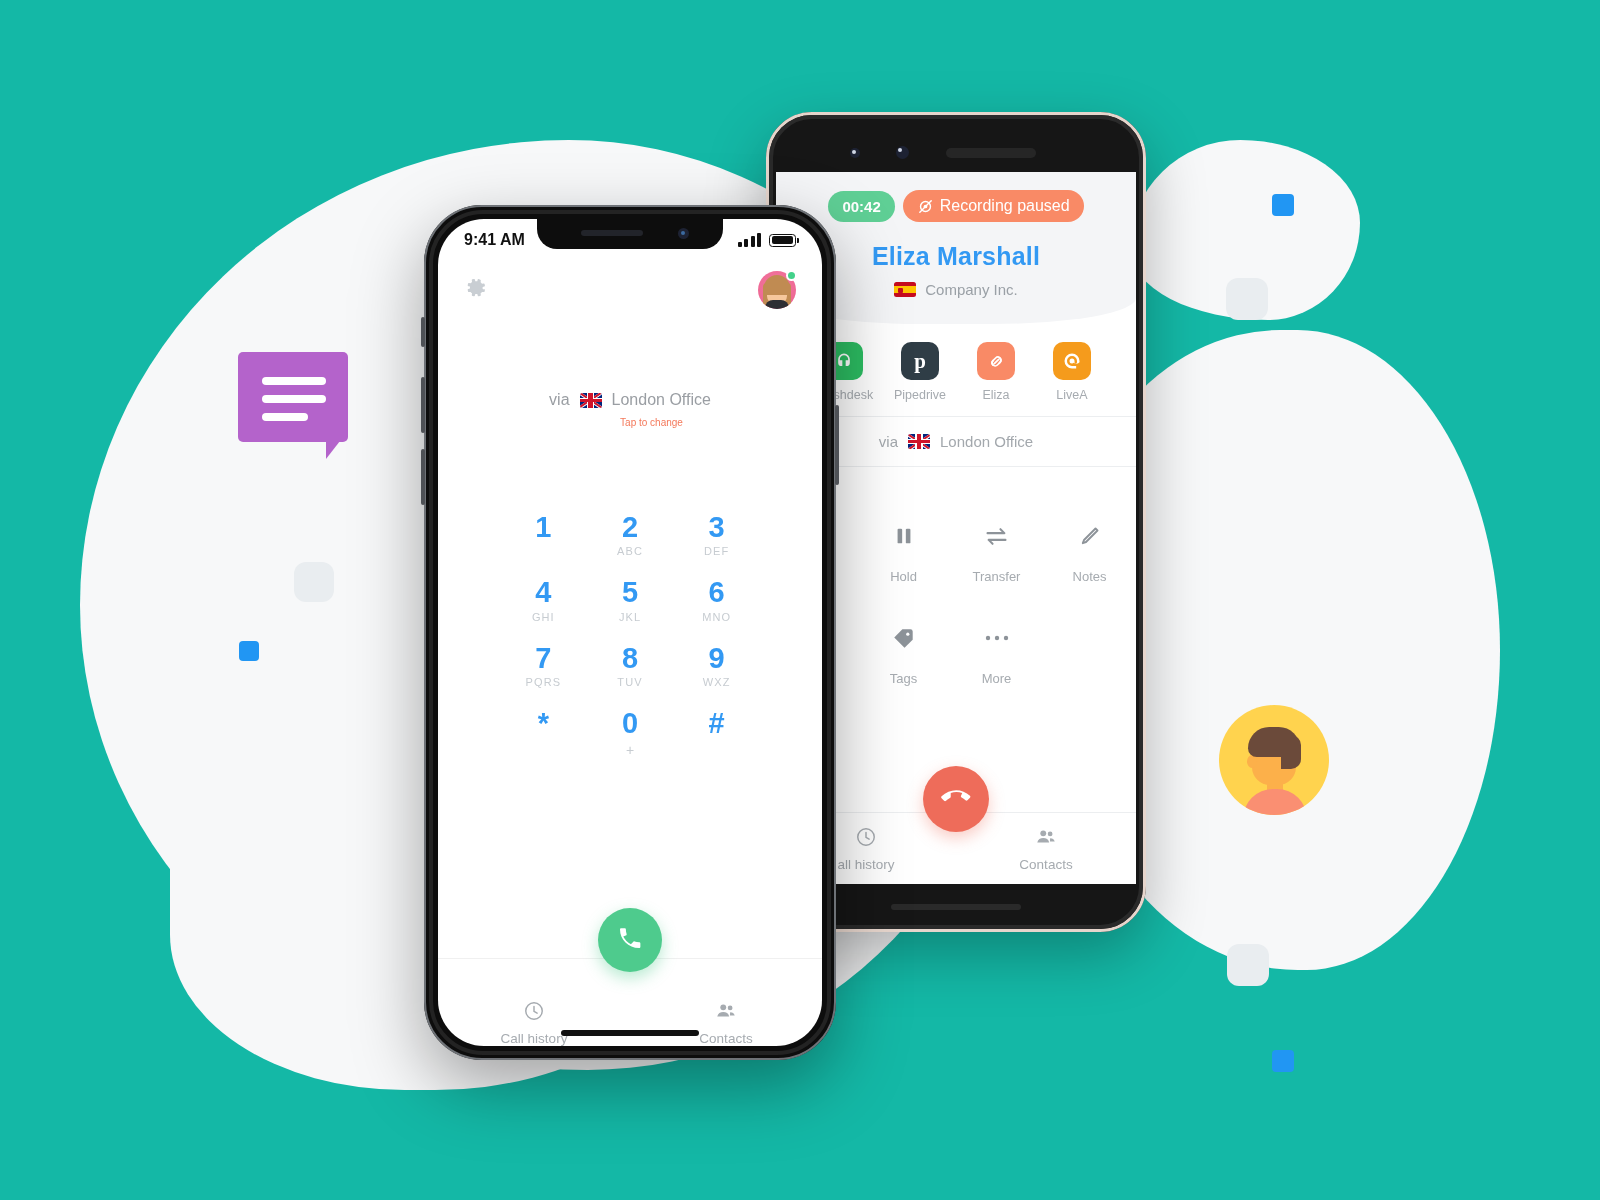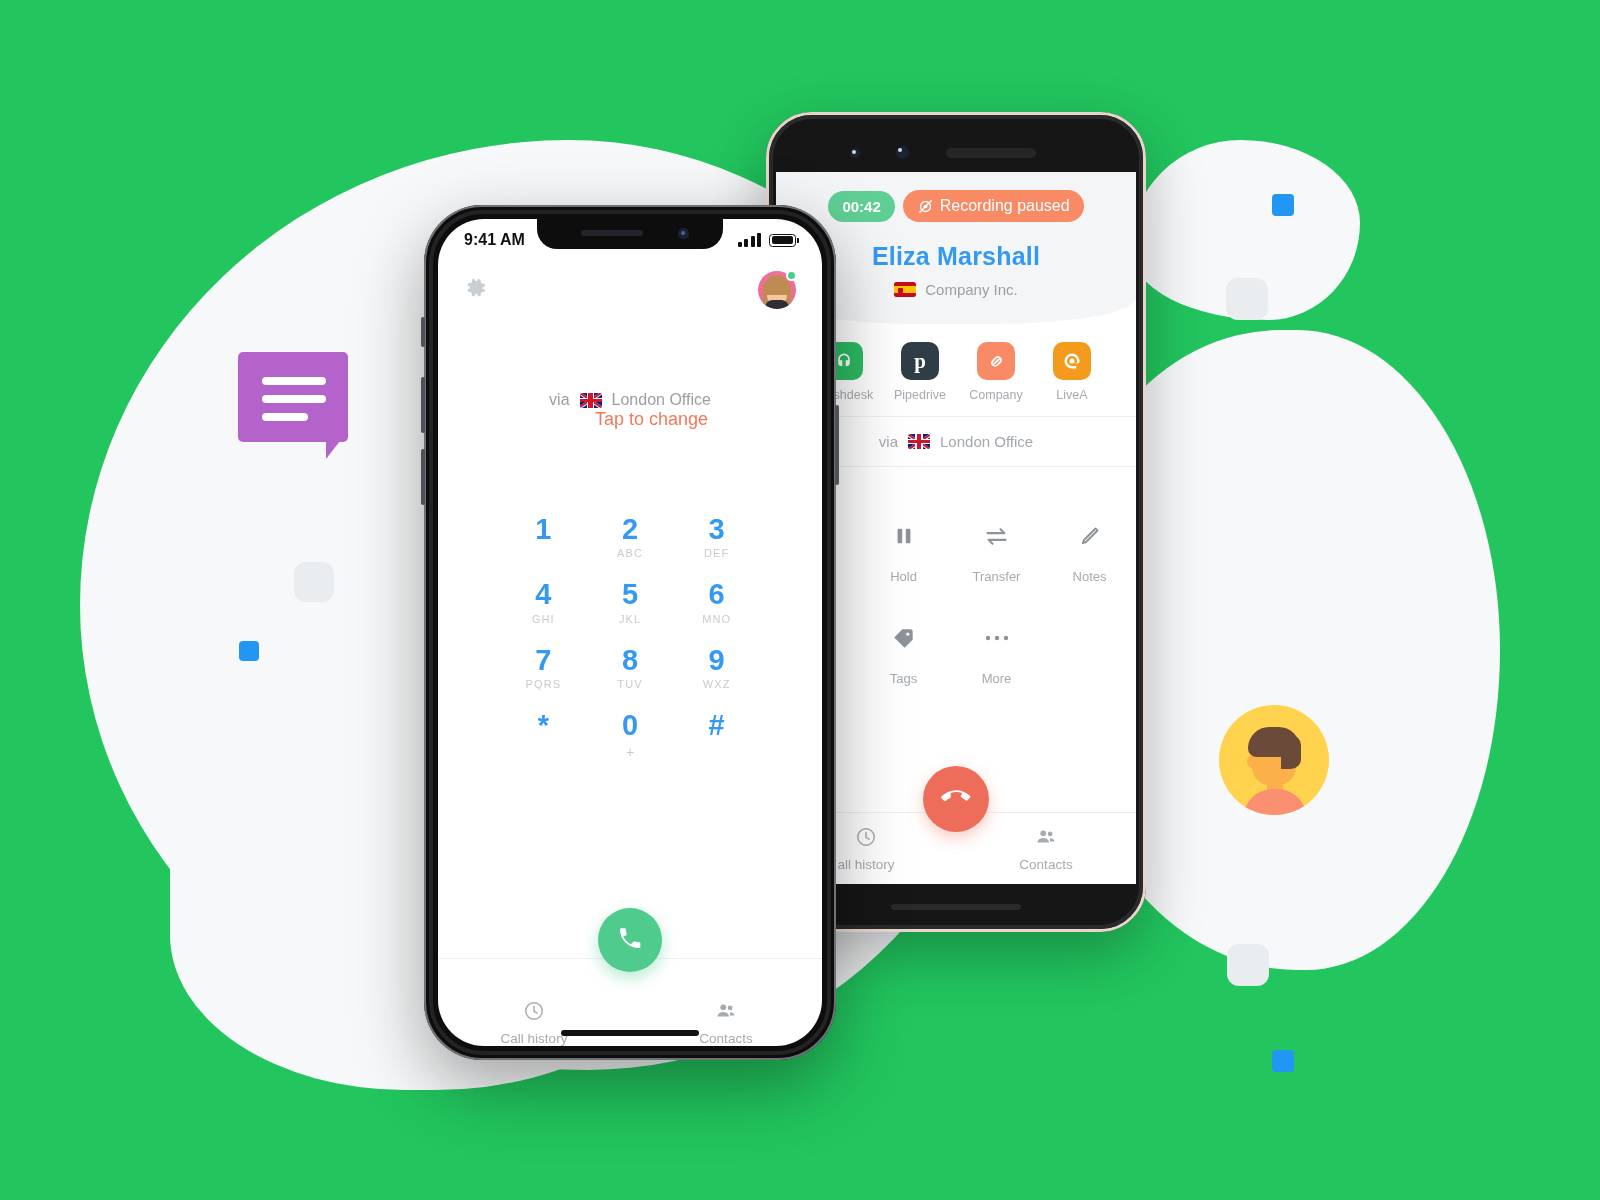--- a/index.html
+++ b/index.html
@@ -2,21 +2,21 @@
 <html><head>
 <meta charset="utf-8">
 <style>
   * { box-sizing: border-box; margin: 0; padding: 0; }
   html, body {
     width: 1600px; height: 1200px;
     background: #ffffff;
     font-family: "Liberation Sans", sans-serif;
     overflow: hidden;
   }
-  #stage { position: relative; width: 1600px; height: 1200px; background: #22c55e; }
+  #stage { position: relative; width: 1600px; height: 1200px; background: #14b8a6; }
 
   
   .blob { position: absolute; background: #f7f8f9; }
   .blob-left {
     left: 80px; top: 140px; width: 940px; height: 930px;
     border-radius: 52% 48% 46% 54% / 50% 52% 48% 50%;
   }
   .blob-left-tail {
     left: 170px; top: 760px; width: 520px; height: 330px;
     border-radius: 10% 48% 50% 46% / 12% 52% 50% 48%;
@@ -177,21 +177,21 @@
   .pf-avatar .dot { position:absolute; right:-1px; top:-1px; width:11px; height:11px; border-radius:50%;
                     background:#43d18a; border:2px solid #fff; }
 
   .pf-numrow { border-top:1px solid #efefef; border-bottom:1px solid #efefef;
                display:flex; align-items:center; padding: 19px 26px; }
   .pf-num { flex:1; text-align:center; font-size: 30px; color:#282d3c; letter-spacing:.5px; }
   .del-ico { width:30px; height:21px; display:flex; align-items:center; justify-content:center; }
 
   .pf-via { text-align:center; padding-top: 62px; }
   .pf-via-line { display:flex; align-items:center; justify-content:center; gap:10px; font-size:16px; color:#9a9ea3; }
-  .pf-tap { font-size: 18px; color:#f4795b;padding-left:43px; }
+  .pf-tap { margin-top: 8px; font-size: 10px; color:#f4795b;padding-left:43px; }
 
   .pf-keys { padding: 84px 62px 0; }
   .krow { display:flex; }
   .key { flex:1; text-align:center; padding-bottom: 20px; }
   .key .d { font-size: 29px; font-weight:bold; color:#3399f3; line-height:1.05; }
   .key .s { font-size: 11px; color:#c7ccd1; letter-spacing:1.1px; margin-top:3px; }
   .key .s.plus { font-size: 14px; letter-spacing:0; }
 
   .pf-call { position:absolute; left:50%; transform:translateX(-50%); bottom: 74px;
              width: 64px; height: 64px; border-radius:50%; background:#4ecb8d;
@@ -304,21 +304,21 @@
           <div class="integ-ico" style="background:#2f3d46;font-size:21px;font-family:'Liberation Serif',serif;">p</div>
           <div class="integ-lbl">Pipedrive</div>
         </div>
         <div class="integ">
           <div class="integ-ico" style="background:#f98a66">
             <svg width="21" height="21" viewBox="0 0 24 24" fill="none" stroke="#fff" stroke-width="2" stroke-linecap="round">
                 <path d="M9.5 14.5l5-5M8 16a3.5 3.5 0 01 0-5l3-3a3.5 3.5 0 015 5l-1 1"></path>
                 <path d="M16 8a3.5 3.5 0 010 5l-3 3a3.5 3.5 0 01-5-5"></path>
               </svg>
           </div>
-          <div class="integ-lbl">Company</div>
+          <div class="integ-lbl">Eliza</div>
         </div>
         <div class="integ">
           <div class="integ-ico" style="background:#f59b1c">
             <svg width="20" height="20" viewBox="0 0 24 24" fill="#fff">
                 <path d="M12 3a9 9 0 00-9 9 9 9 0 009 9h5v-3h-5a6 6 0 110-12 6 6 0 016 6v1.5a1.5 1.5 0 01-3 0V12a3 3 0 10-3 3 3 3 0 002.1-.9A4.5 4.5 0 0021 13.5V12a9 9 0 00-9-9z"></path>
               </svg>
           </div>
           <div class="integ-lbl">LiveA</div>
         </div>
       </div>

